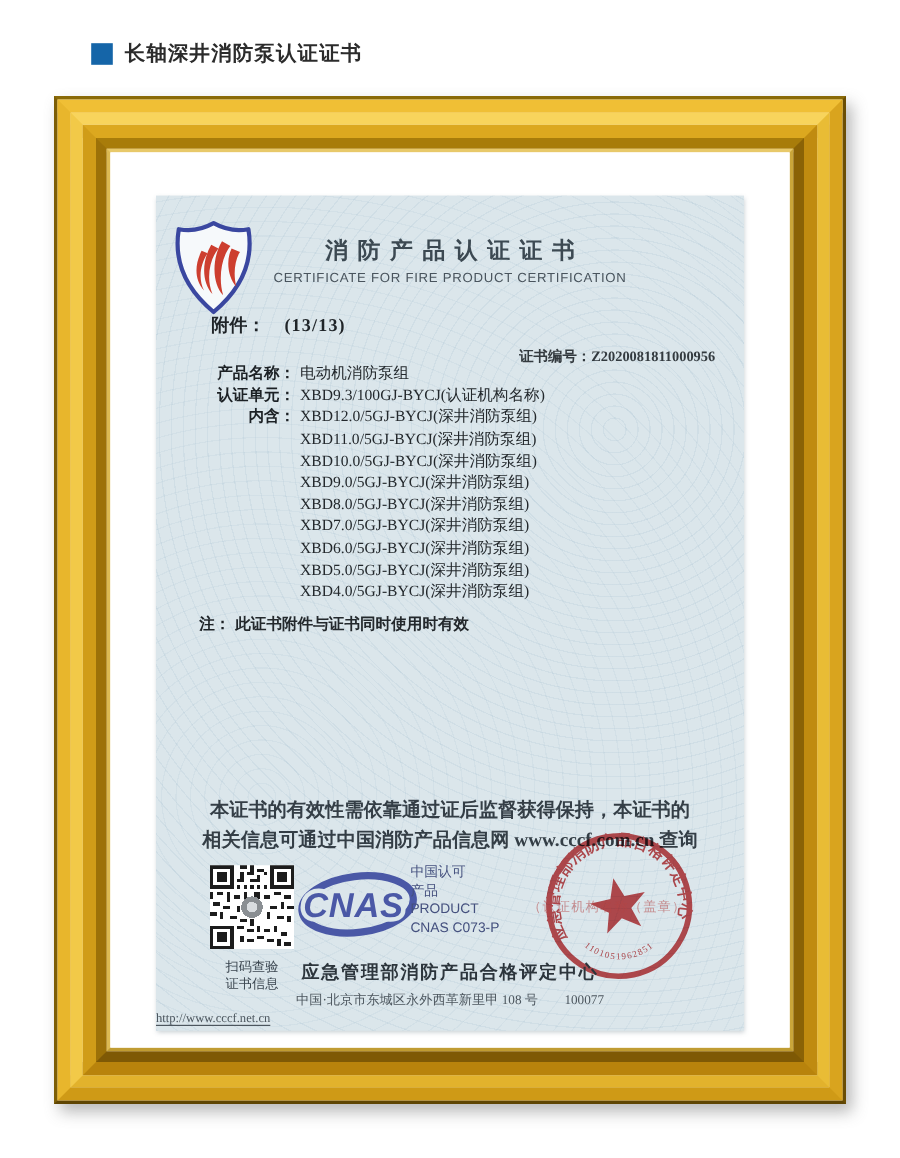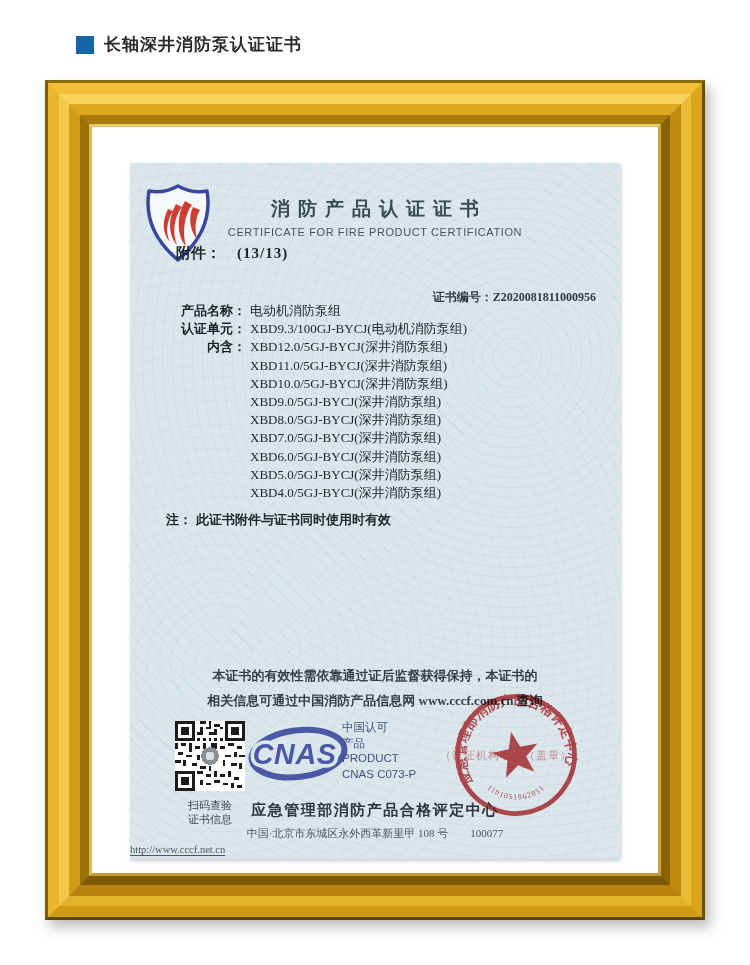--- a/index.html
+++ b/index.html
@@ -33,32 +33,32 @@
       repeating-radial-gradient(circle at 78% 28%, rgba(255,255,255,0) 0 9px, rgba(150,180,200,.16) 9px 10px),
       repeating-radial-gradient(circle at 18% 72%, rgba(255,255,255,0) 0 11px, rgba(150,180,200,.12) 11px 12px);
     box-shadow:1px 2px 4px rgba(90,110,120,.35);
     font-family:"Liberation Serif","DejaVu Serif",serif;color:#23282c;
   }
   .cert-logo{position:absolute;left:10px;top:20px;}
   .cert-title{position:absolute;left:0;right:0;top:33px;text-align:center;
     font-size:19px;font-weight:bold;letter-spacing:8px;color:#3c4952;text-indent:8px;}
   .cert-subtitle{position:absolute;left:0;right:0;top:63px;text-align:center;
     font-family:"Liberation Sans",sans-serif;font-size:11px;letter-spacing:.6px;color:#49545d;}
-  .attachment{position:absolute;left:46px;top:81px;font-size:15px;font-weight:bold;color:#1f2428;}
+  .attachment{position:absolute;left:46px;top:99px;font-size:15px;font-weight:bold;color:#1f2428;}
   .attachment .att-val{margin-left:16px;letter-spacing:1px;}
   .certno{position:absolute;right:24px;top:126px;font-size:12px;color:#333a3f;font-weight:bold;}
   .rows{position:absolute;left:0;top:139px;width:100%;font-size:13px;}
   .row{display:flex;line-height:18.2px;}
   .row .lbl{width:116px;flex:none;text-align:right;font-weight:bold;color:#1c2125;}
   .row .val{margin-left:4px;color:#23282c;white-space:pre;}
   .row.note{margin-top:9px;}
   .row.note .lbl{width:62px;font-weight:bold;}
   .row.note .val{font-weight:bold;}
   .validity{position:absolute;left:0;right:0;top:500px;text-align:center;
-    font-size:13px;font-weight:600;line-height:25px;color:#343e46;}
+    font-size:16px;font-weight:600;line-height:25px;color:#343e46;}
   
   .qr-block{position:absolute;left:42px;top:558px;width:76px;text-align:center;}
   .qr-caption{margin-top:4px;font-family:"Liberation Sans",sans-serif;font-size:11px;line-height:13.5px;color:#3a454f;}
   .cnas-logo{position:absolute;left:118px;top:560px;}
   .cnas-text{position:absolute;left:212px;top:557px;font-family:"Liberation Sans",sans-serif;
     font-size:11.5px;line-height:15.5px;color:#44507e;}
   .stamp{position:absolute;left:320px;top:526px;width:132px;height:132px;
     transform:rotate(-12deg);opacity:.9;mix-blend-mode:multiply;}
   .stamp-overlay{position:absolute;left:310px;top:585px;width:180px;font-size:11px;
     letter-spacing:1px;color:rgba(180,70,70,.55);white-space:nowrap;}
@@ -110,21 +110,21 @@
        <span>证书编号：</span><span>Z2020081811000956</span>
      </div>
 
      <div class="rows">
        <div class="row">
                       <span class="lbl">产品名称：</span>
                       <span class="val">电动机消防泵组</span>
                     </div>
        <div class="row">
                       <span class="lbl">认证单元：</span>
-                      <span class="val">XBD9.3/100GJ-BYCJ(电动机消防泵组)</span>
+                      <span class="val">XBD9.3/100GJ-BYCJ(认证机构名称)</span>
                     </div>
        <div class="row">
                       <span class="lbl">内含：</span>
                       <span class="val">XBD12.0/5GJ-BYCJ(深井消防泵组)</span>
                     </div>
        <div class="row">
                       <span class="lbl"></span>
                       <span class="val">XBD11.0/5GJ-BYCJ(深井消防泵组)</span>
                     </div>
        <div class="row">

